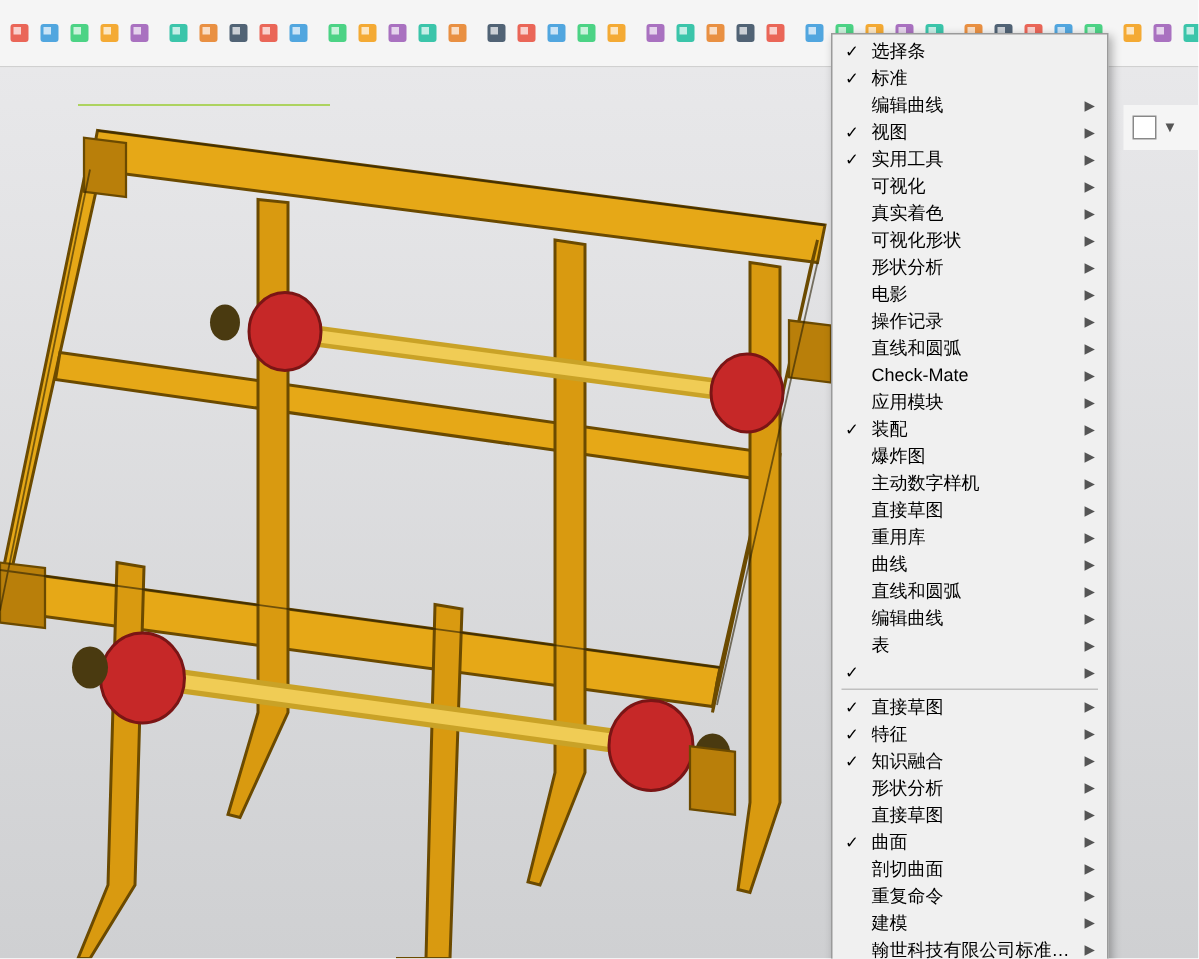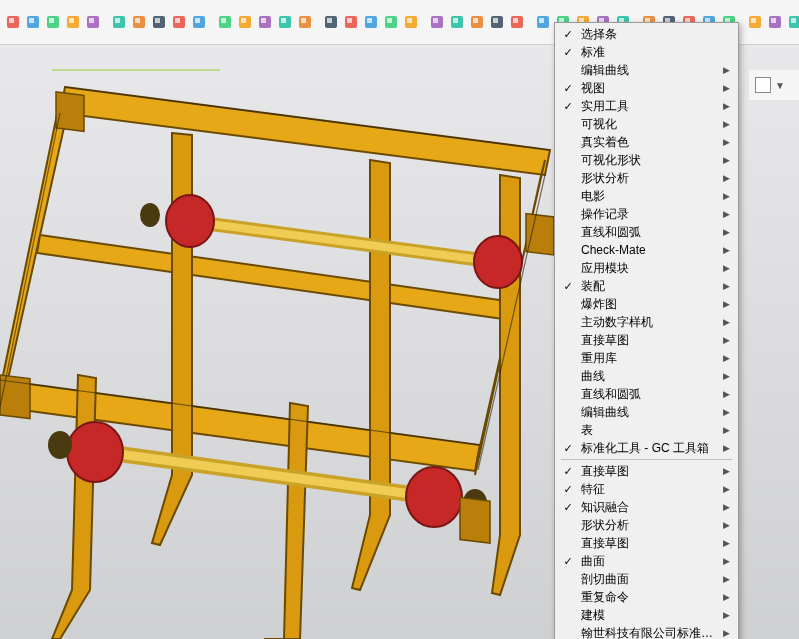--- a/index.html
+++ b/index.html
@@ -557,21 +557,20 @@
       <span class="menu-label">编辑曲线</span>
       <span class="menu-arrow">▶</span>
     </div>
     <div class="menu-item">
       <span class="menu-check"></span>
       <span class="menu-label">表</span>
       <span class="menu-arrow">▶</span>
     </div>
     <div class="menu-item">
       <span class="menu-check">✓</span>
-      <span class="menu-label">标准化工具 - GC 工具箱</span>
       <span class="menu-arrow">▶</span>
     </div>
     <div class="menu-sep"></div>
     <div class="menu-item">
       <span class="menu-check">✓</span>
       <span class="menu-label">直接草图</span>
       <span class="menu-arrow">▶</span>
     </div>
     <div class="menu-item">
       <span class="menu-check">✓</span>

